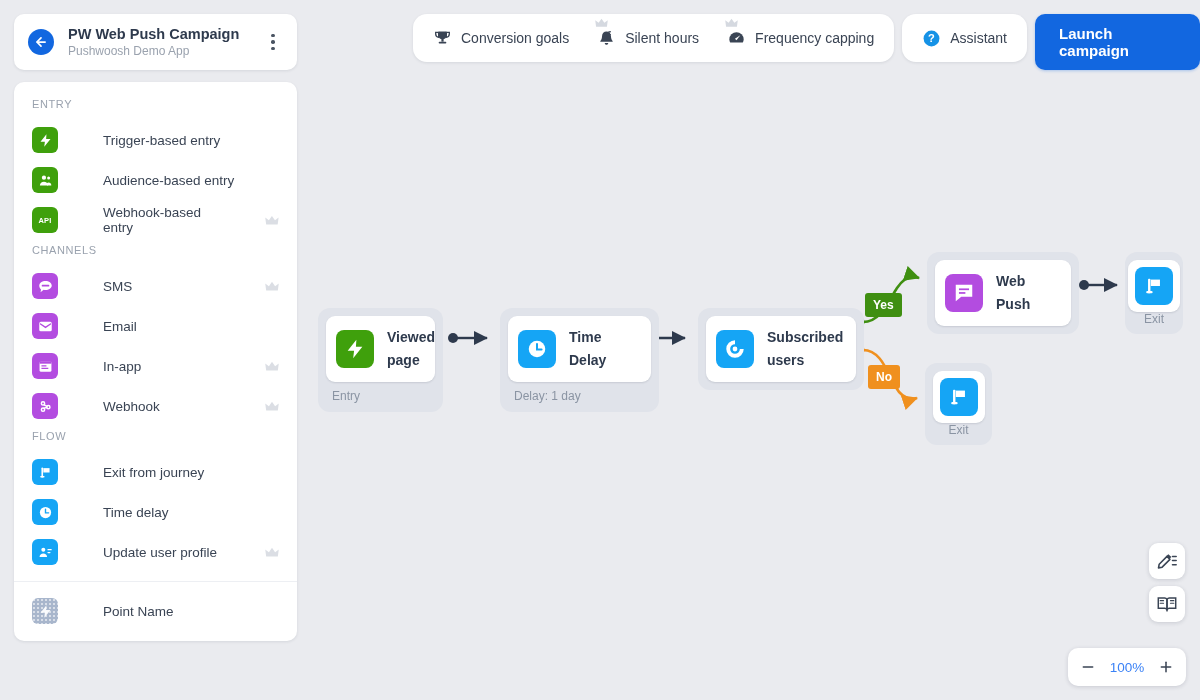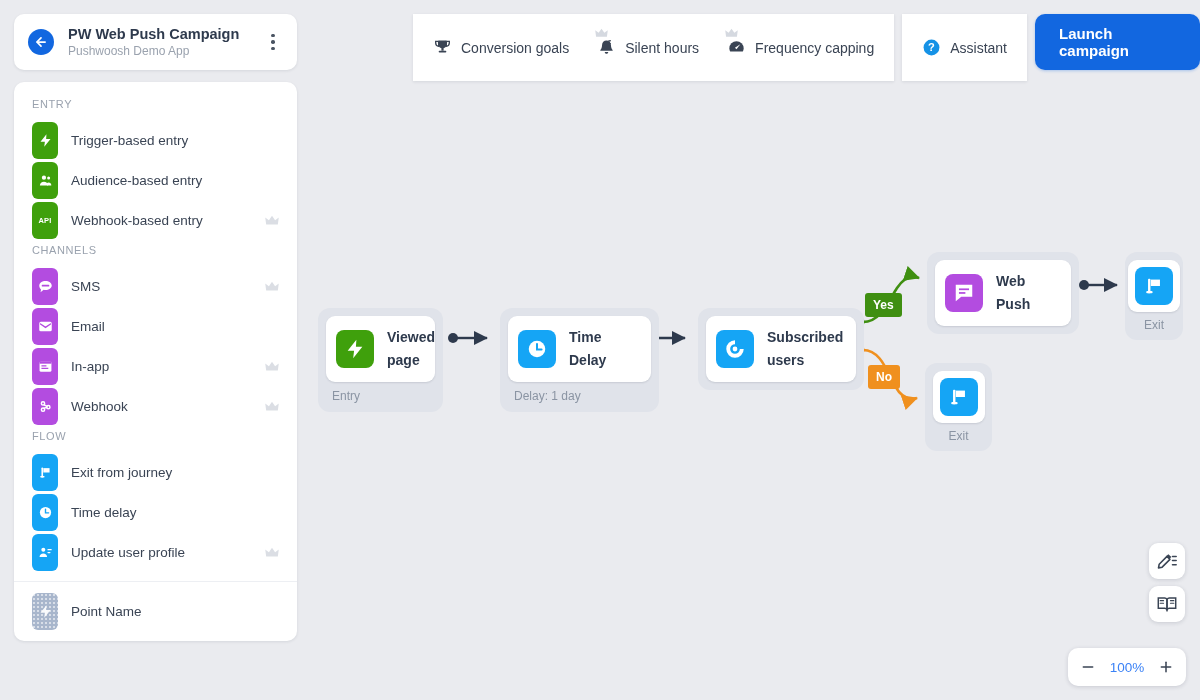--- a/index.html
+++ b/index.html
@@ -46,24 +46,24 @@
     box-shadow: 0 1px 3px rgba(30,40,60,.10);
   }
   .group-label {
     font-size: 11px; letter-spacing: .6px; color: #9AA2AE;
     padding: 0 18px; margin-bottom: 10px; text-transform: uppercase;
   }
   .group-label.spaced { margin-top: 4px; }
 
   .pal-item {
     display: flex; align-items: center; height: 40px;
-    padding: 0 18px; cursor: grab; position: relative;
+    padding: 0 18px; cursor: grab; position: relative; gap: 32px;
   }
   .pal-icon {
-    width: 26px; height: 37px; border-radius: 6px; flex: 0 0 26px;
+    width: 26px; height: 26px; border-radius: 6px; flex: 0 0 26px;
     display: flex; align-items: center; justify-content: center;
     color: #fff;
   }
   .pal-icon svg { width: 15px; height: 15px; display: block; }
   .pal-text { margin-left: 13px; font-size: 13.5px; color: #3A4454; }
   .crown { margin-left: auto; width: 14px; height: 11px; opacity: .85; }
   .divider { height: 1px; background: #EDEFF3; margin: 9px 0 9px 0; }
 
   .api-badge {
     font-size: 7.5px; font-weight: bold; color: #fff;
@@ -71,21 +71,21 @@
   }
   .ghost-icon {
     background: #A8B6CC !important;
     background-image: radial-gradient(circle at 2px 2px, rgba(255,255,255,.55) .8px, transparent 1px) !important;
     background-size: 4px 4px !important;
   }
 
   
   .topbar { position: absolute; left: 413px; top: 14px; display: flex; gap: 8px; align-items: flex-start; }
   .tool-group {
-    background: #fff; border-radius: 0; height: 67px;
+    background: #fff; border-radius: 14px; height: 48px;
     display: flex; align-items: center; padding: 0 6px;
     box-shadow: 0 1px 3px rgba(30,40,60,.10);
   }
   .tool-btn {
     display: flex; align-items: center; gap: 9px;
     padding: 0 14px; height: 44px; border-radius: 8px;
     cursor: pointer; position: relative; white-space: nowrap;
   }
   .tool-btn .ticon { width: 19px; height: 19px; color: #3A4454; display: block; }
   .tool-btn .tlabel { font-size: 14px; color: #3A4454; }
@@ -118,21 +118,21 @@
   .node-title { margin-left: 13px; font-size: 14px; font-weight: bold; color: #2E3A4D; line-height: 23px; }
   .node-sub { font-size: 12px; color: #8A94A3; padding: 7px 4px 1px 6px; }
 
   .exit-wrap { position: absolute; background: #E0E3EA; border-radius: 12px;
     padding: 8px; display: flex; flex-direction: column; align-items: center; }
   .exit-card { background: #fff; border-radius: 9px; padding: 7px;
     box-shadow: 0 1px 2px rgba(30,40,60,.13); cursor: pointer; }
   .exit-icon { width: 38px; height: 38px; border-radius: 8px; background: #15A5F5;
     display: flex; align-items: center; justify-content: center; }
   .exit-icon svg { width: 22px; height: 22px; }
-  .exit-label { font-size: 12px; color: #8A94A3; margin-top: 6px; }
+  .exit-label { font-size: 12px; color: #8A94A3; margin-top: 0; }
 
   .branch-badge {
     position: absolute; border-radius: 3px; color: #fff;
     font-size: 12px; font-weight: bold; padding: 5px 8px; line-height: 14px;
   }
   .badge-yes { background: #3F8F11; }
   .badge-no  { background: #F0901E; }
 
   
   .fab {

